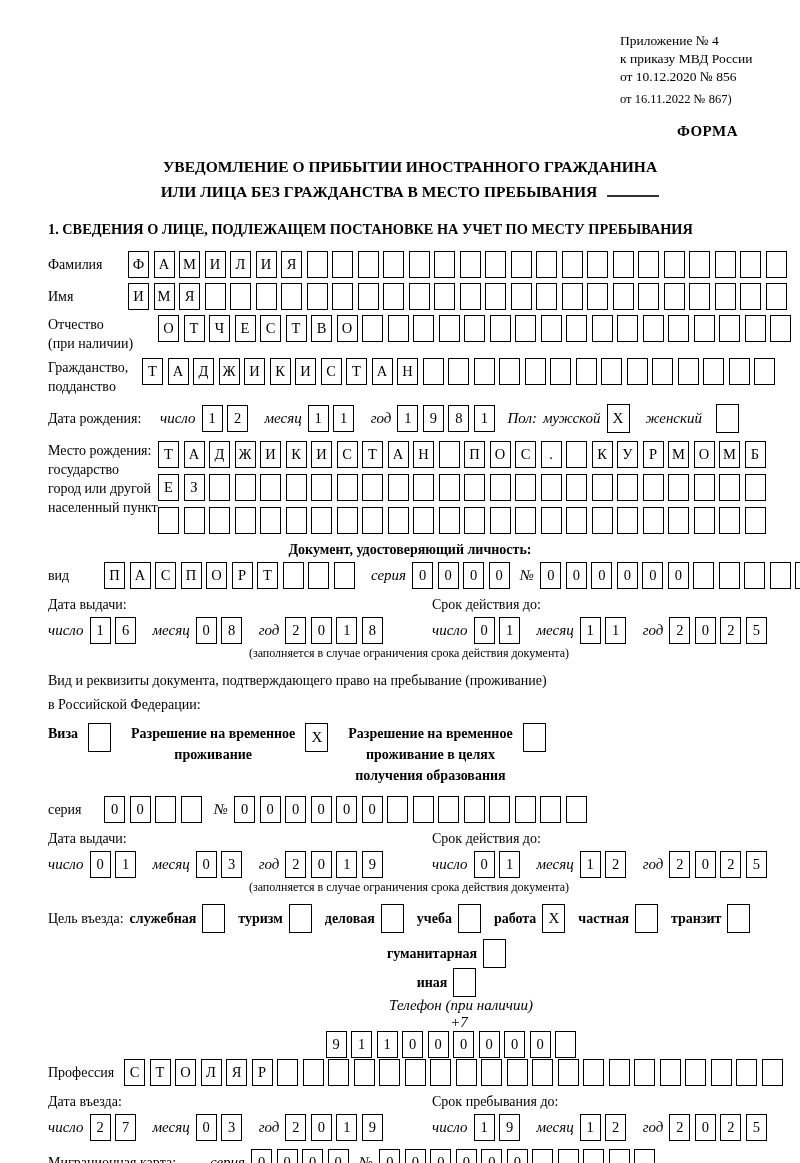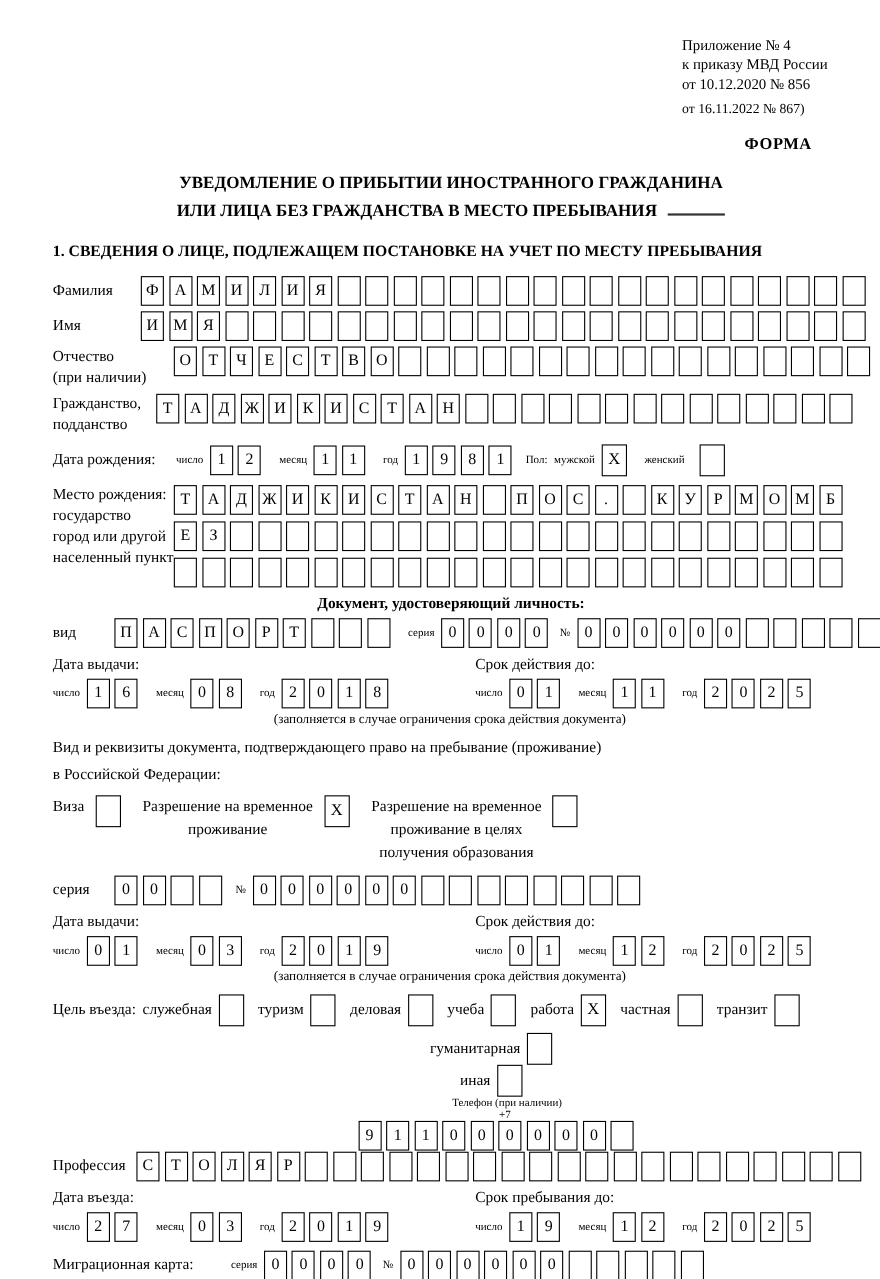--- a/index.html
+++ b/index.html
@@ -23,36 +23,36 @@
   .flabel{font-size:14px;flex:none;}
   .stack div{line-height:19px;font-size:14px;}
   .w80{width:80px;} .w110{width:110px;} .w94{width:94px;} .w56{width:56px;}
   .cells{display:flex;flex:none;}
   .cell{box-sizing:border-box;display:inline-block;width:21px;height:27px;flex:none;
         border:1.5px solid #000;margin-right:4.5px;text-align:center;
         font-size:14.5px;line-height:24px;}
   .cellstack .cells{margin-bottom:6px;}
   .cbox{box-sizing:border-box;display:inline-block;width:23px;height:29px;flex:none;
         border:1.5px solid #000;text-align:center;font-size:15px;line-height:26px;}
-  .dlbl{font-size:10px;margin:0 6px 0 12px;flex:none;}
+  .dlbl{font-size:15px;margin:0 6px 0 12px;flex:none;font-style:italic;}
   .dlbl.first{margin-left:0;}
 
   
   .dp{display:flex;margin-top:6px;}
   .dp-col{width:352px;flex:none;}
   .dp-col.right{margin-left:32px;}
   .dp-head{text-align:left;font-size:14px;line-height:19px;margin-bottom:3px;}
   .dp-row{display:flex;align-items:center;font-size:14px;}
   .note-right{text-align:center;font-size:12px;line-height:15px;margin-top:2px;padding-right:2px;}
 
   .intro{font-size:14px;line-height:24px;margin-top:8px;}
   .opt-row{display:flex;align-items:flex-start;margin-top:6px;}
   .opt{display:flex;align-items:flex-start;margin-right:20px;}
   .opt:last-child{margin-right:0;}
-  .opt-label{font-size:14px;line-height:21px;margin-right:10px;}
+  .opt-label{font-size:14px;line-height:21px;margin-right:10px;font-weight:bold;}
   .opt-label.center{white-space:pre-line;text-align:center;}
   .ck-pair{display:flex;align-items:center;margin-right:13px;}
   .ck-pair .opt-label{margin-right:6px;}
 </style>
 </head>
 <body>
 
 <div class="page">
 
   <div class="hdr">

